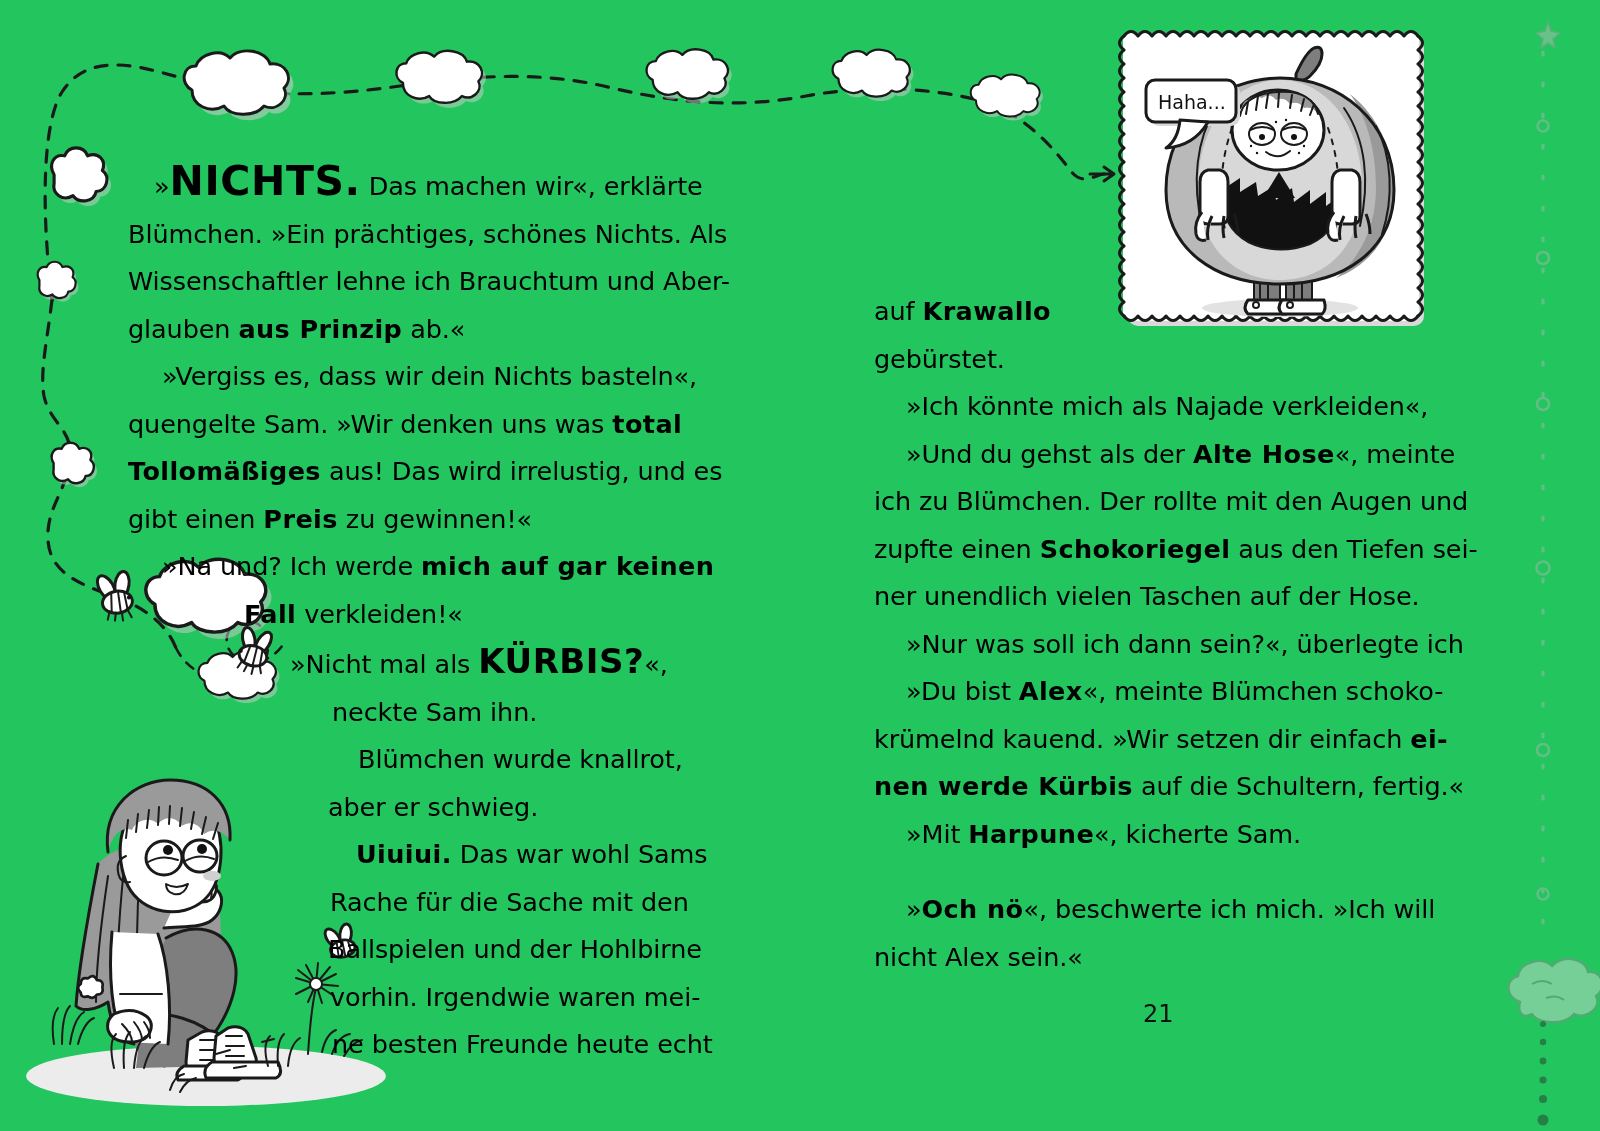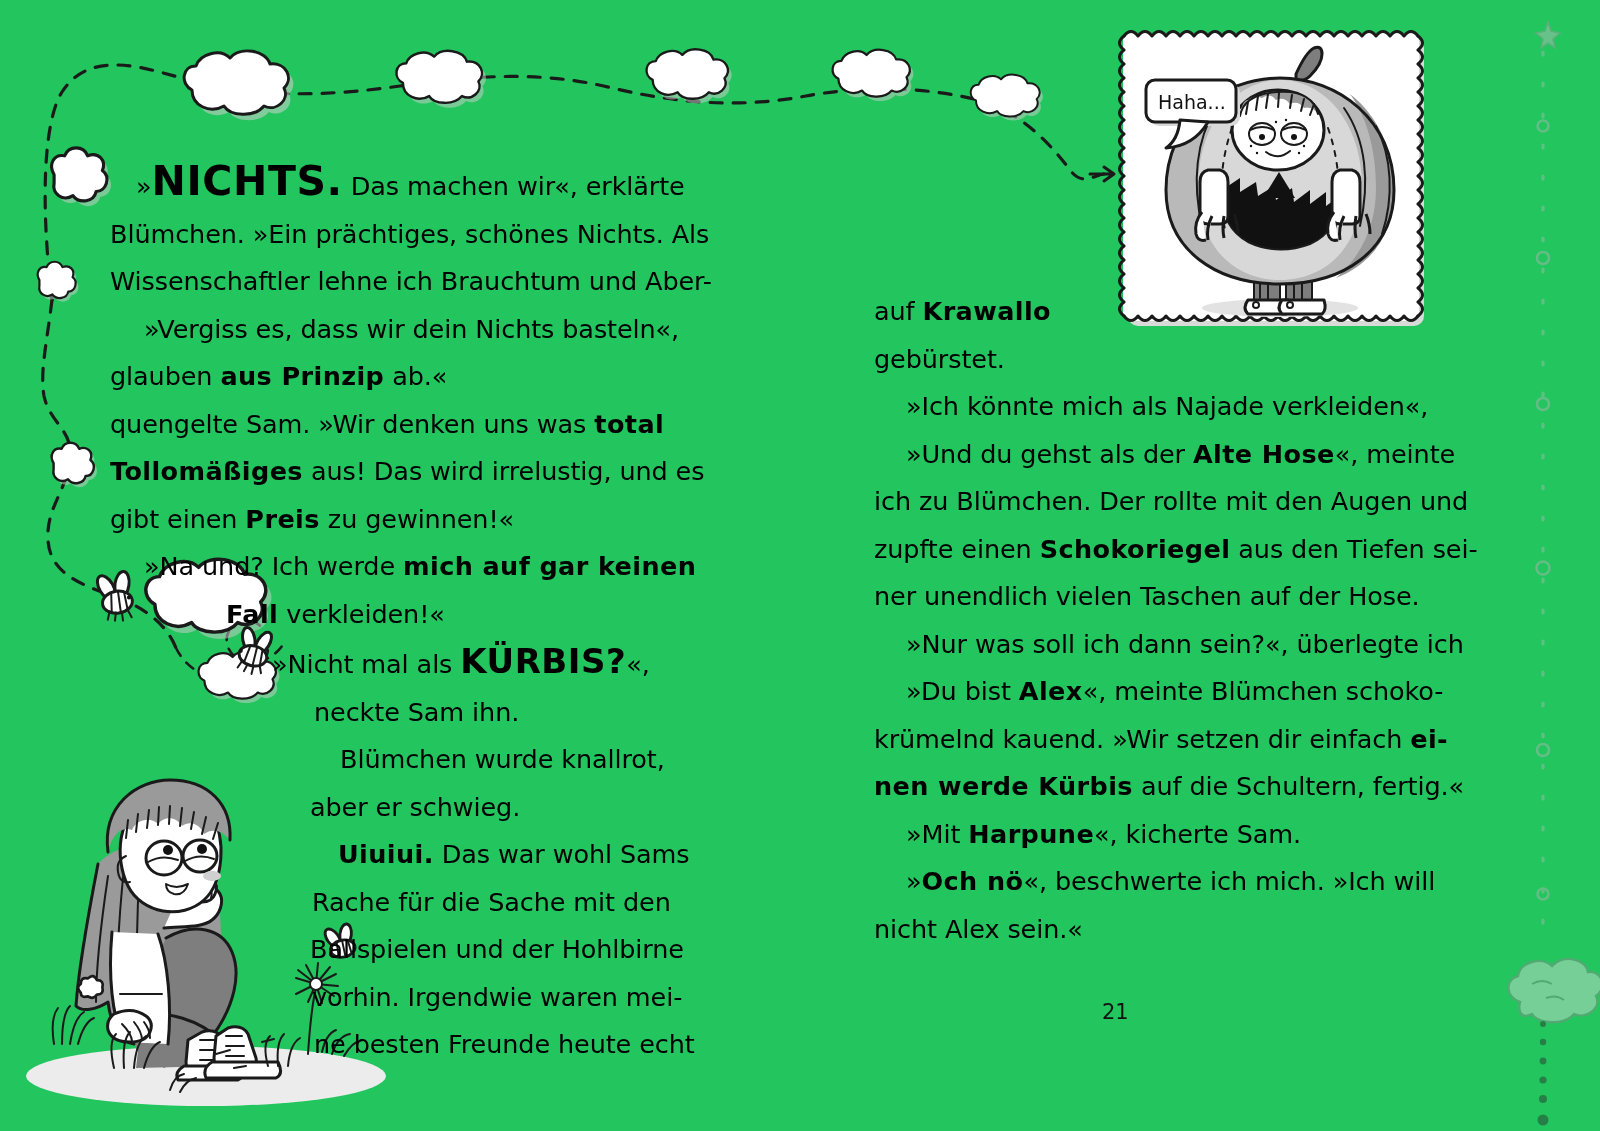--- a/index.html
+++ b/index.html
@@ -20,21 +20,21 @@
 
   
   .col {
     position: absolute;
     font-family: "DejaVu Sans", sans-serif;
     color: #000;
     font-size: 25.5px;
     line-height: 47.5px;
     letter-spacing: -0.1px;
   }
-  .col-left  { left: 110px;  top: 158px;  width: 584px; }
+  .col-left  { left: 128px;  top: 158px;  width: 584px; }
   .col-right { left: 874px;  top: 288px;  width: 580px; }
 
   .ln { white-space: pre; display: block; }
   .ln.just { text-align: justify; }
 
   b, .b {
     font-weight: bold;
     letter-spacing: 0.4px;
   }
   .huge {
@@ -43,23 +43,23 @@
     letter-spacing: 0.6px;
   }
   .big {
     font-size: 34px;
     font-weight: bold;
     letter-spacing: 0.5px;
   }
 
   .pagenum {
     position: absolute;
-    left: 1102px;
+    left: 1143px;
     top: 1000px;
-    font-size: 21px;
+    font-size: 24px;
     color: #111;
     font-family: "DejaVu Sans", sans-serif;
   }
 
   
   .art {
     position: absolute;
     pointer-events: none;
   }
   svg { display: block; overflow: visible; }
@@ -410,22 +410,22 @@
       <circle cx="31" cy="1072" r="3.6" fill="#2b2b2b"></circle>
       <circle cx="31" cy="1091" r="4" fill="#2b2b2b"></circle>
       <circle cx="31" cy="1112" r="5.5" fill="#2b2b2b"></circle>
     </svg>
   </div>
 
   <div class="col col-left">
     <div class="ln" style="padding-left:26px;"><span>»</span><span class="huge">NICHTS.</span><span> Das machen wir«, erklärte</span></div>
     <div class="ln"><span>Blümchen. »Ein prächtiges, schönes Nichts. Als</span></div>
     <div class="ln"><span>Wissenschaftler lehne ich Brauchtum und Aber-</span></div>
+    <div class="ln"><span>glauben </span><span class="b">aus Prinzip</span><span> ab.«</span></div>
     <div class="ln just" style="padding-left:34px;width:550px;"><span>»Vergiss es, dass wir dein Nichts basteln«,</span></div>
-    <div class="ln"><span>glauben </span><span class="b">aus Prinzip</span><span> ab.«</span></div>
     <div class="ln just" style="width:584px;"><span>quengelte Sam. »Wir denken uns was </span><span class="b">total</span></div>
     <div class="ln"><span class="b">Tollomäßiges</span><span> aus! Das wird irrelustig, und es</span></div>
     <div class="ln"><span>gibt einen </span><span class="b">Preis</span><span> zu gewinnen!«</span></div>
     <div class="ln just" style="padding-left:34px;width:550px;"><span>»Na und? Ich werde </span><span class="b">mich auf gar keinen</span></div>
     <div class="ln" style="padding-left:116px;"><span class="b">Fall</span><span> verkleiden!«</span></div>
     <div class="ln" style="padding-left:162px;"><span>»Nicht mal als </span><span class="big">KÜRBIS?</span><span>«,</span></div>
     <div class="ln" style="padding-left:204px;"><span>neckte Sam ihn.</span></div>
     <div class="ln just" style="padding-left:230px;width:354px;"><span>Blümchen wurde knallrot,</span></div>
     <div class="ln" style="padding-left:200px;"><span>aber er schwieg.</span></div>
     <div class="ln" style="padding-left:228px;"><span class="b">Uiuiui.</span><span> Das war wohl Sams</span></div>
@@ -441,19 +441,19 @@
     <div class="ln just" style="padding-left:32px;width:548px;"><span>»Ich könnte mich als Najade verkleiden«,</span></div>
     <div class="ln just" style="padding-left:32px;width:548px;"><span>»Und du gehst als der </span><span class="b">Alte Hose</span><span>«, meinte</span></div>
     <div class="ln"><span>ich zu Blümchen. Der rollte mit den Augen und</span></div>
     <div class="ln"><span>zupfte einen </span><span class="b">Schokoriegel</span><span> aus den Tiefen sei-</span></div>
     <div class="ln"><span>ner unendlich vielen Taschen auf der Hose.</span></div>
     <div class="ln just" style="padding-left:32px;width:548px;"><span>»Nur was soll ich dann sein?«, überlegte ich</span></div>
     <div class="ln just" style="padding-left:32px;width:548px;"><span>»Du bist </span><span class="b">Alex</span><span>«, meinte Blümchen schoko-</span></div>
     <div class="ln just" style="width:580px;"><span>krümelnd kauend. »Wir setzen dir einfach </span><span class="b">ei-</span></div>
     <div class="ln"><span class="b">nen werde Kürbis</span><span> auf die Schultern, fertig.«</span></div>
     <div class="ln" style="padding-left:32px;"><span>»Mit </span><span class="b">Harpune</span><span>«, kicherte Sam.</span></div>
-    <div class="ln just" style="padding-left:32px;width:548px;"><span>»</span><span class="b">Och nö</span><span>«, beschwerte ich mich. »Ich will</span></div>
+    <div class="ln just" style="padding-left:32px;width:548px;margin-top:28px;"><span>»</span><span class="b">Och nö</span><span>«, beschwerte ich mich. »Ich will</span></div>
     <div class="ln"><span>nicht Alex sein.«</span></div>
   </div>
 
   <div class="pagenum">21</div>
 
 </div>
 
 </body></html>

